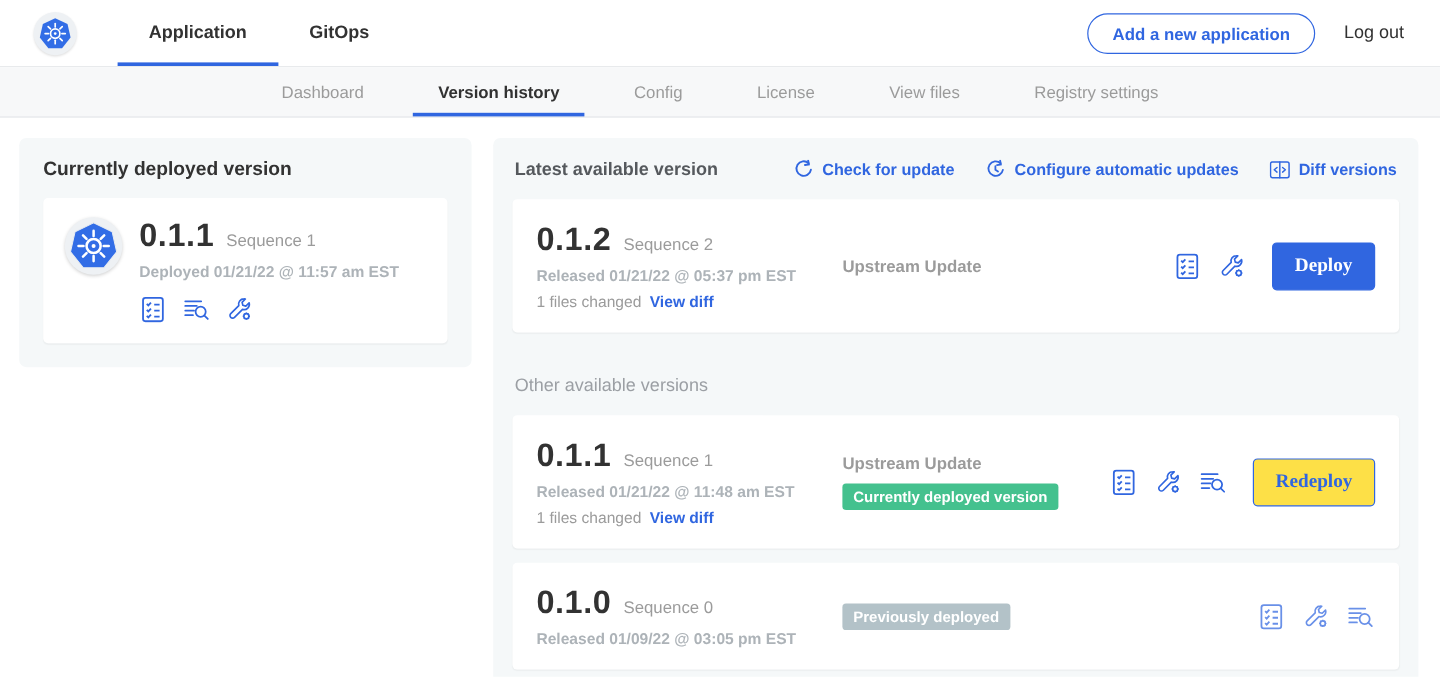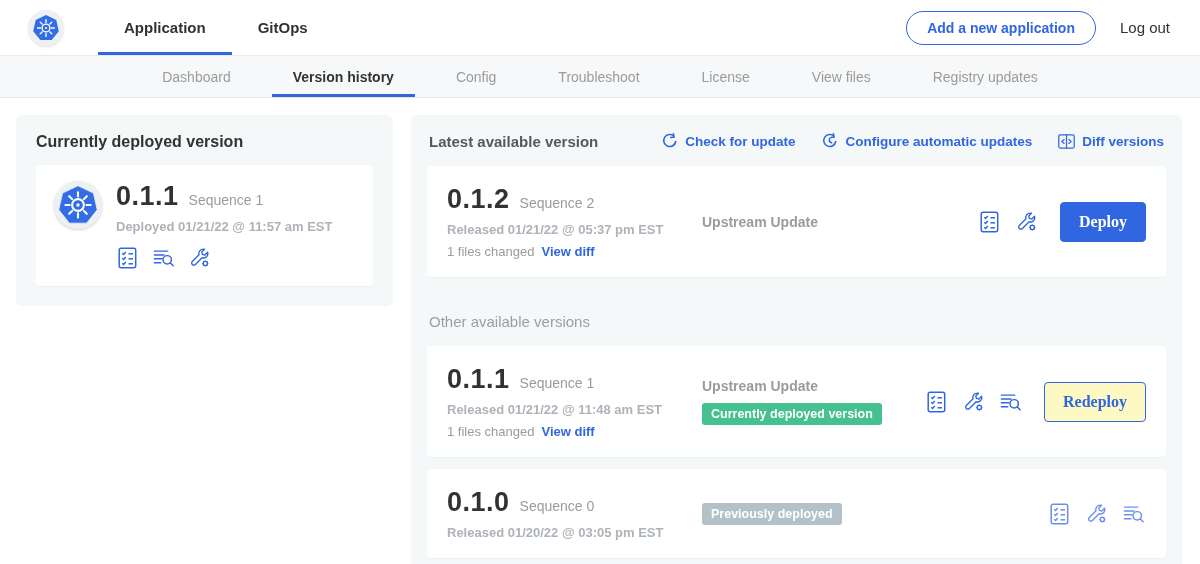--- a/index.html
+++ b/index.html
@@ -52,21 +52,21 @@
   .files-line { margin-top:7px; font-size:13px; color:#9b9b9b; display:flex; gap:7px; align-items:baseline; }
   .view-diff { color:#3066e0; font-weight:700; cursor:pointer; font-size:13px; }
   .vc-mid { flex:1; display:flex; flex-direction:column; gap:9px; align-self:center; }
   .source-label { font-size:14px; font-weight:700; color:#9b9b9b; }
   .badge { display:inline-block; width:fit-content; font-size:12.5px; font-weight:700; color:#fff; border-radius:3px; padding:4px 9px; }
   .badge.green { background:#44c18e; }
   .badge.gray { background:#b3c2c8; }
   .vc-right { display:flex; align-items:center; gap:13px; }
   .btn { font-family:Liberation Serif, serif; font-size:16px; font-weight:700; border-radius:4px; padding:10px 18px; cursor:pointer; margin-left:8px; }
   .btn.solid { background:#3066e0; border:1px solid #3066e0; color:#fff; }
-  .btn.outline { background:#fef9c3; border:1px solid #3066e0; color:#3066e0; }
+  .btn.outline { background:#fde047; border:1px solid #3066e0; color:#3066e0; }
   .other-title { font-size:15px; color:#9b9fa4; margin:36px 2px 16px 2px; }
   .gap12 { margin-top:12px; }
   .muted-icons .act-icon { opacity:.72; }
 </style>
 </head>
 <body>
 
 <div class="topbar">
   <div class="logo-circle">
     <svg viewBox="0 0 100 100">
@@ -104,30 +104,27 @@
     <div class="sub-tab">
         <span>Dashboard</span>
       </div>
     <div class="sub-tab active">
         <span>Version history</span>
       </div>
     <div class="sub-tab">
         <span>Config</span>
       </div>
     <div class="sub-tab">
-        <span>Troubleshoot</span>
-      </div>
-    <div class="sub-tab">
         <span>License</span>
       </div>
     <div class="sub-tab">
         <span>View files</span>
       </div>
     <div class="sub-tab">
-        <span>Registry updates</span>
+        <span>Registry settings</span>
       </div>
   </div>
 </div>
 
 <div class="main">
 
   <div class="panel left-panel">
     <h2>Currently deployed version</h2>
     <div class="deployed-card">
       <div class="k8s-badge">
@@ -327,21 +324,21 @@
         <button class="btn outline">Redeploy</button>
       </div>
     </div>
 
     <div class="version-card gap12">
       <div class="vc-left">
         <div class="ver-line">
           <span class="ver-num">0.1.0</span>
           <span class="ver-seq">Sequence 0</span>
         </div>
-        <div class="muted-line">Released 01/20/22 @ 03:05 pm EST</div>
+        <div class="muted-line">Released 01/09/22 @ 03:05 pm EST</div>
       </div>
       <div class="vc-mid">
         <span class="badge gray">Previously deployed</span>
       </div>
       <div class="vc-right muted-icons">
         <span class="act-icon">
           <svg viewBox="0 0 20 22" fill="none" stroke="#3066e0" stroke-width="1.5">
             <rect x="1.2" y="1.2" width="16.5" height="19.5" rx="2"></rect>
             <path d="M4.3 6.2l1.3 1.3 2.2-2.4M4.3 11.2l1.3 1.3 2.2-2.4M4.3 16.2l1.3 1.3 2.2-2.4"></path>
             <line x1="10.5" y1="6.8" x2="15" y2="6.8"></line>

